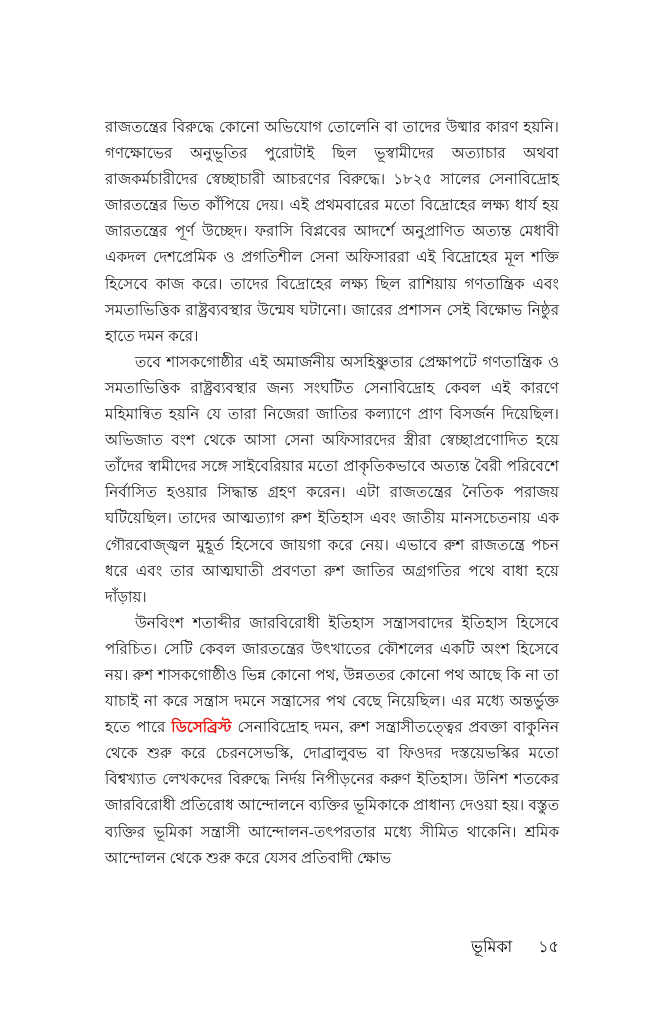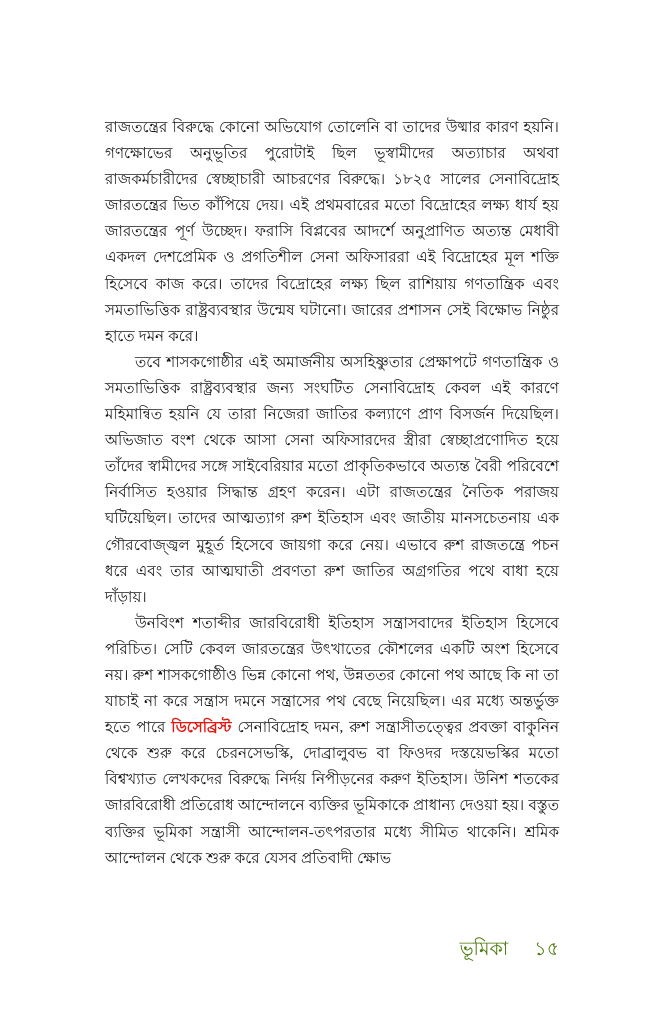--- a/index.html
+++ b/index.html
@@ -51,22 +51,22 @@
     font-weight: bold;
   }
   .footer {
     position: absolute;
     left: 105px;
     top: 918px;
     width: 454px;
     display: flex;
     justify-content: flex-end;
     align-items: baseline;
-    font-size: 19px;
-    color: #4d7c0f;
+    font-size: 16px;
+    color: #000000;
   }
   .footer-label {
     margin-right: 26px;
   }
   .footer-pageno {
     min-width: 20px;
     text-align: center;
   }
 </style>
 </head>

